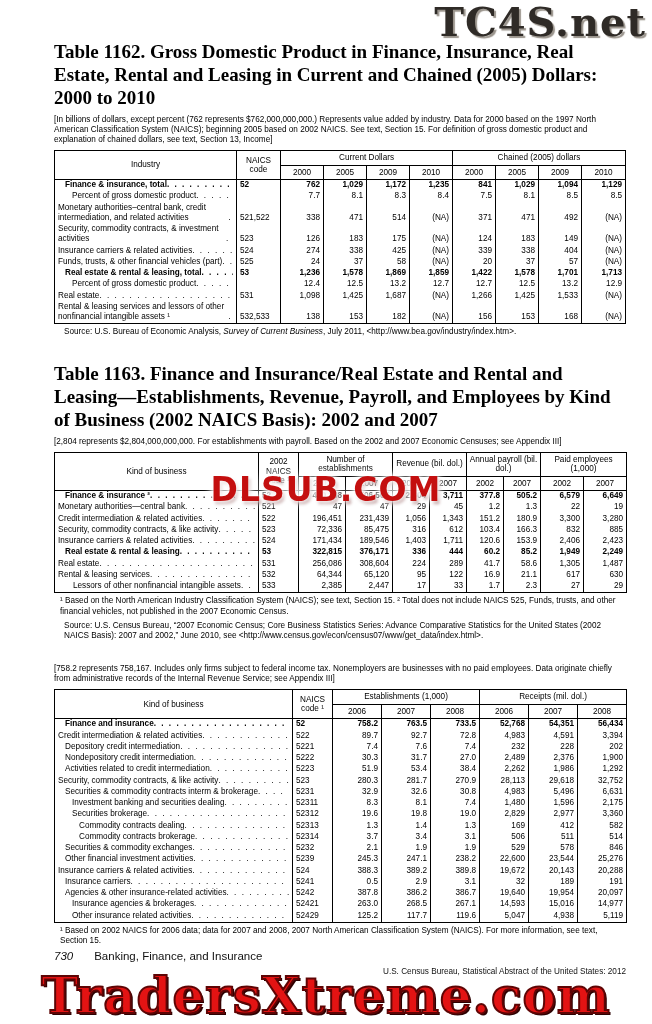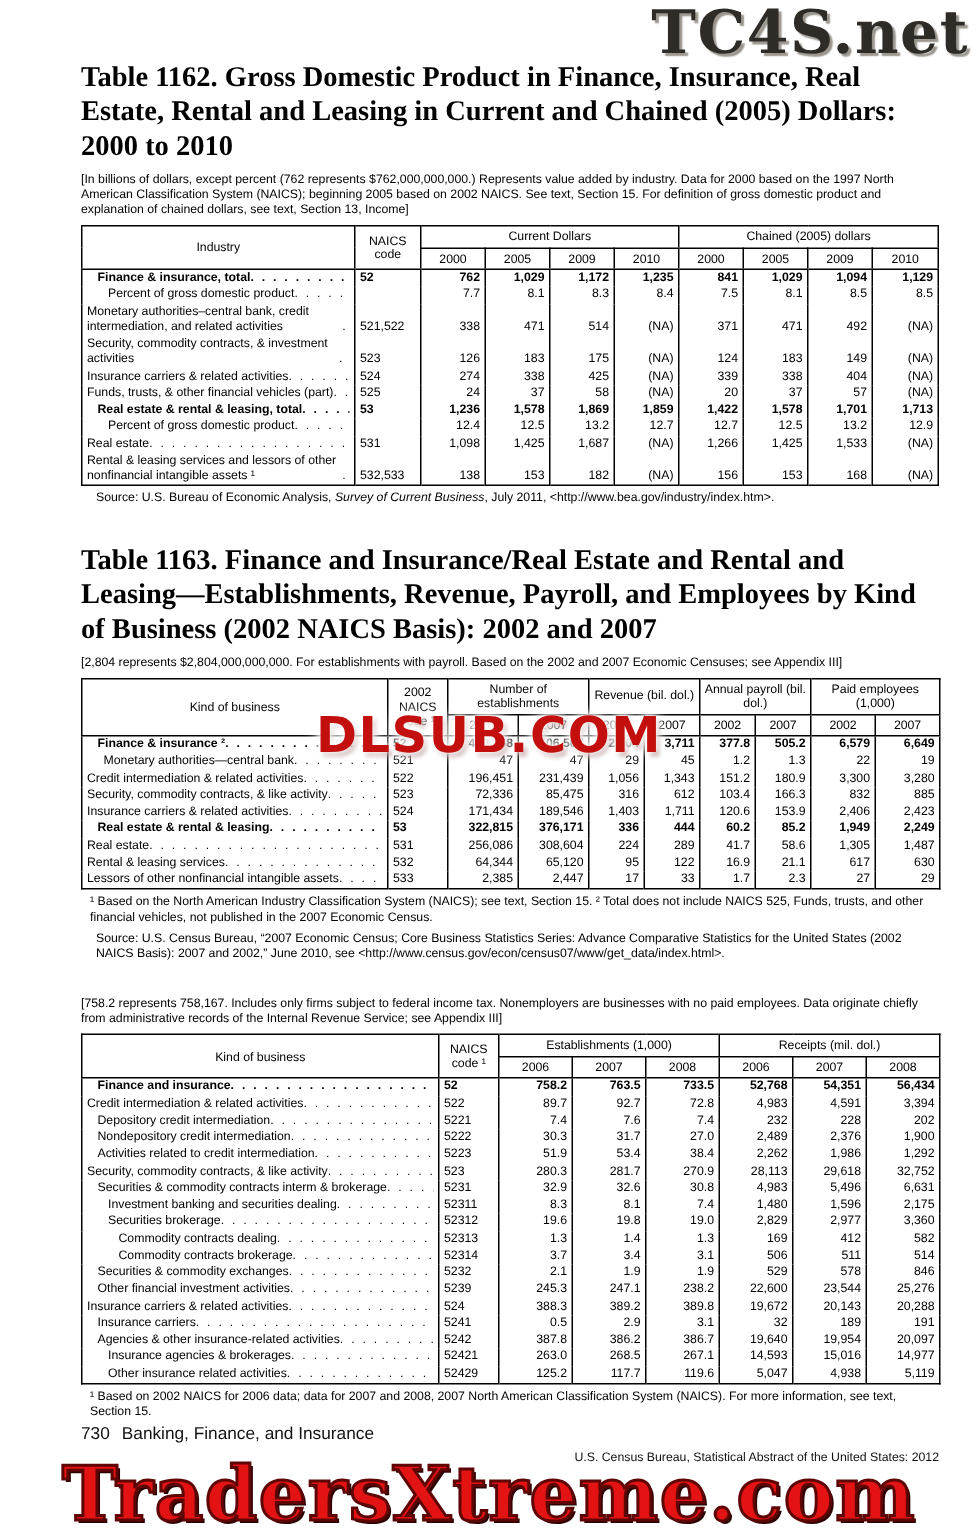--- a/index.html
+++ b/index.html
@@ -67,21 +67,21 @@
     font-family: "DejaVu Serif", serif; font-weight: 700;
     font-size: 50px; color: #e31313; letter-spacing: 1px;
     -webkit-text-stroke: 2px #5e0505;
     text-shadow: 2px 2px 0 #2c0202, 0 0 6px rgba(255,255,255,.6);
   }
 
   .footer-left {
     position: absolute; left: 54px; top: 950px;
     font-size: 11.5px; color: #111;
   }
-  .footer-left .pg { margin-right: 8px; }
+  .footer-left .pg { margin-right: 21px; font-style: italic; }
   .footer-right {
     position: absolute; right: 26px; top: 967px;
     font-size: 8.2px; color: #111;
   }
 </style>
 </head>
 <body>
 
 <div class="page">
 
@@ -343,21 +343,21 @@
             <td class="num bl b">440,268</td>
             <td class="num bl b">506,507</td>
             <td class="num bl b">2,804</td>
             <td class="num bl b">3,711</td>
             <td class="num bl b">377.8</td>
             <td class="num bl b">505.2</td>
             <td class="num bl b">6,579</td>
             <td class="num bl b">6,649</td>
           </tr>
           <tr>
-            <td class="lbl" style="padding-left: 14px;">
+            <td class="lbl" style="padding-left: 3px;">
               <div class="lw">
                 <span class="txt">Monetary authorities—central bank</span>
                 <span class="dots"> . . . . . . . . . . . . . . . . . . . . . . . . . . . . . . . . . . . . . . . . . . . . . . . . . . . . . . . . . . . . . . . . . . . . . . </span>
               </div>
             </td>
             <td class="code bl">521</td>
             <td class="num bl">47</td>
             <td class="num bl">47</td>
             <td class="num bl">29</td>
             <td class="num bl">45</td>
@@ -462,21 +462,21 @@
             <td class="num bl">64,344</td>
             <td class="num bl">65,120</td>
             <td class="num bl">95</td>
             <td class="num bl">122</td>
             <td class="num bl">16.9</td>
             <td class="num bl">21.1</td>
             <td class="num bl">617</td>
             <td class="num bl">630</td>
           </tr>
           <tr>
-            <td class="lbl" style="padding-left: 3px;">
+            <td class="lbl" style="padding-left: 18px;">
               <div class="lw">
                 <span class="txt">Lessors of other nonfinancial intangible assets</span>
                 <span class="dots"> . . . . . . . . . . . . . . . . . . . . . . . . . . . . . . . . . . . . . . . . . . . . . . . . . . . . . . . . . . . . . . . . . . . . . . </span>
               </div>
             </td>
             <td class="code bl">533</td>
             <td class="num bl">2,385</td>
             <td class="num bl">2,447</td>
             <td class="num bl">17</td>
             <td class="num bl">33</td>

